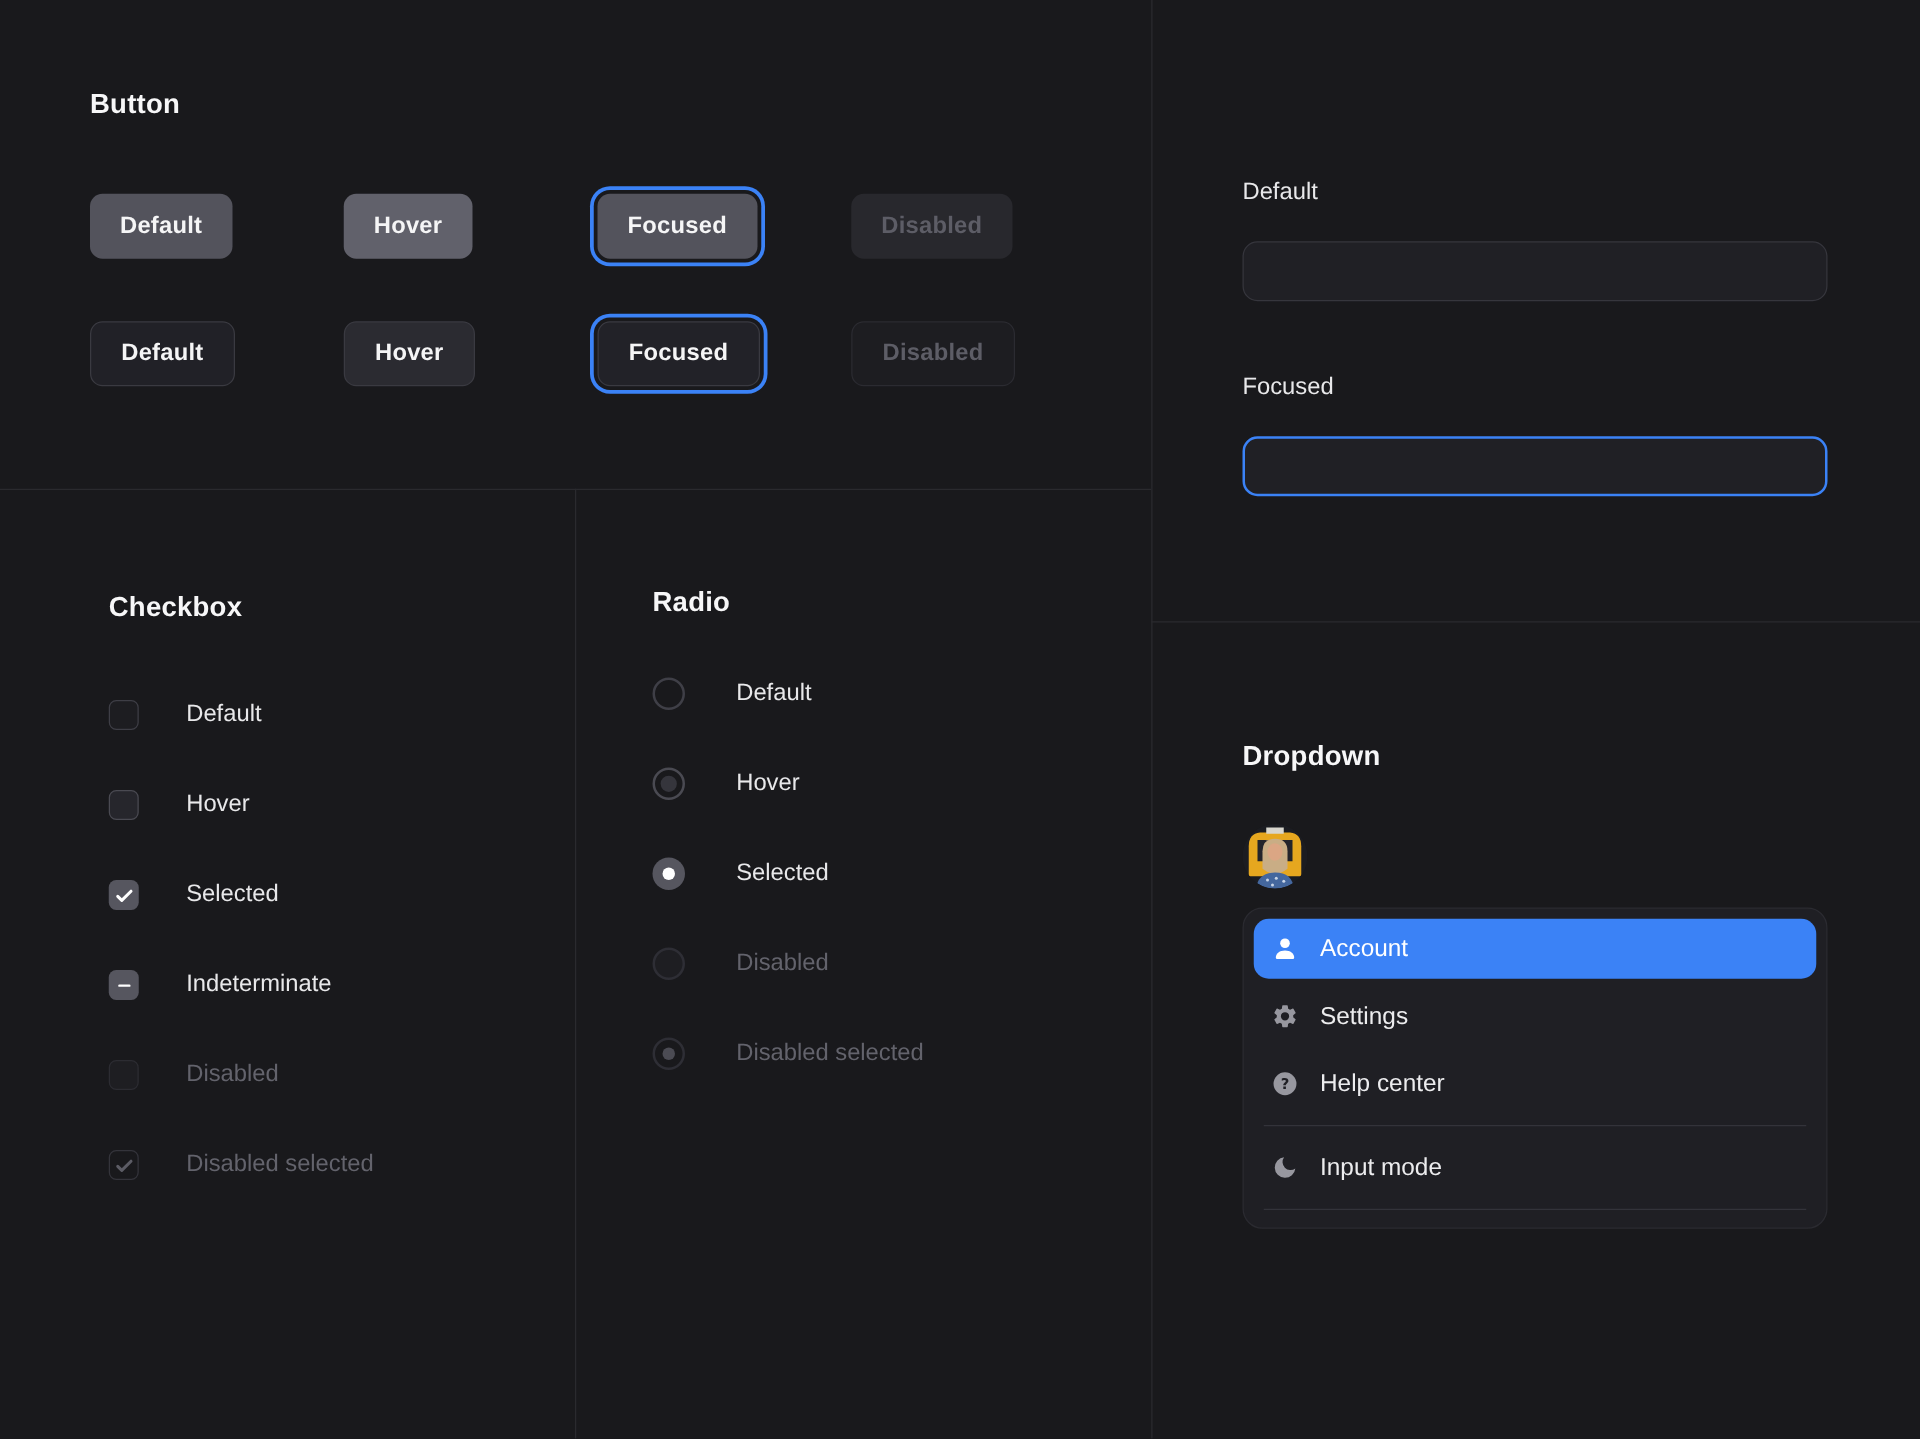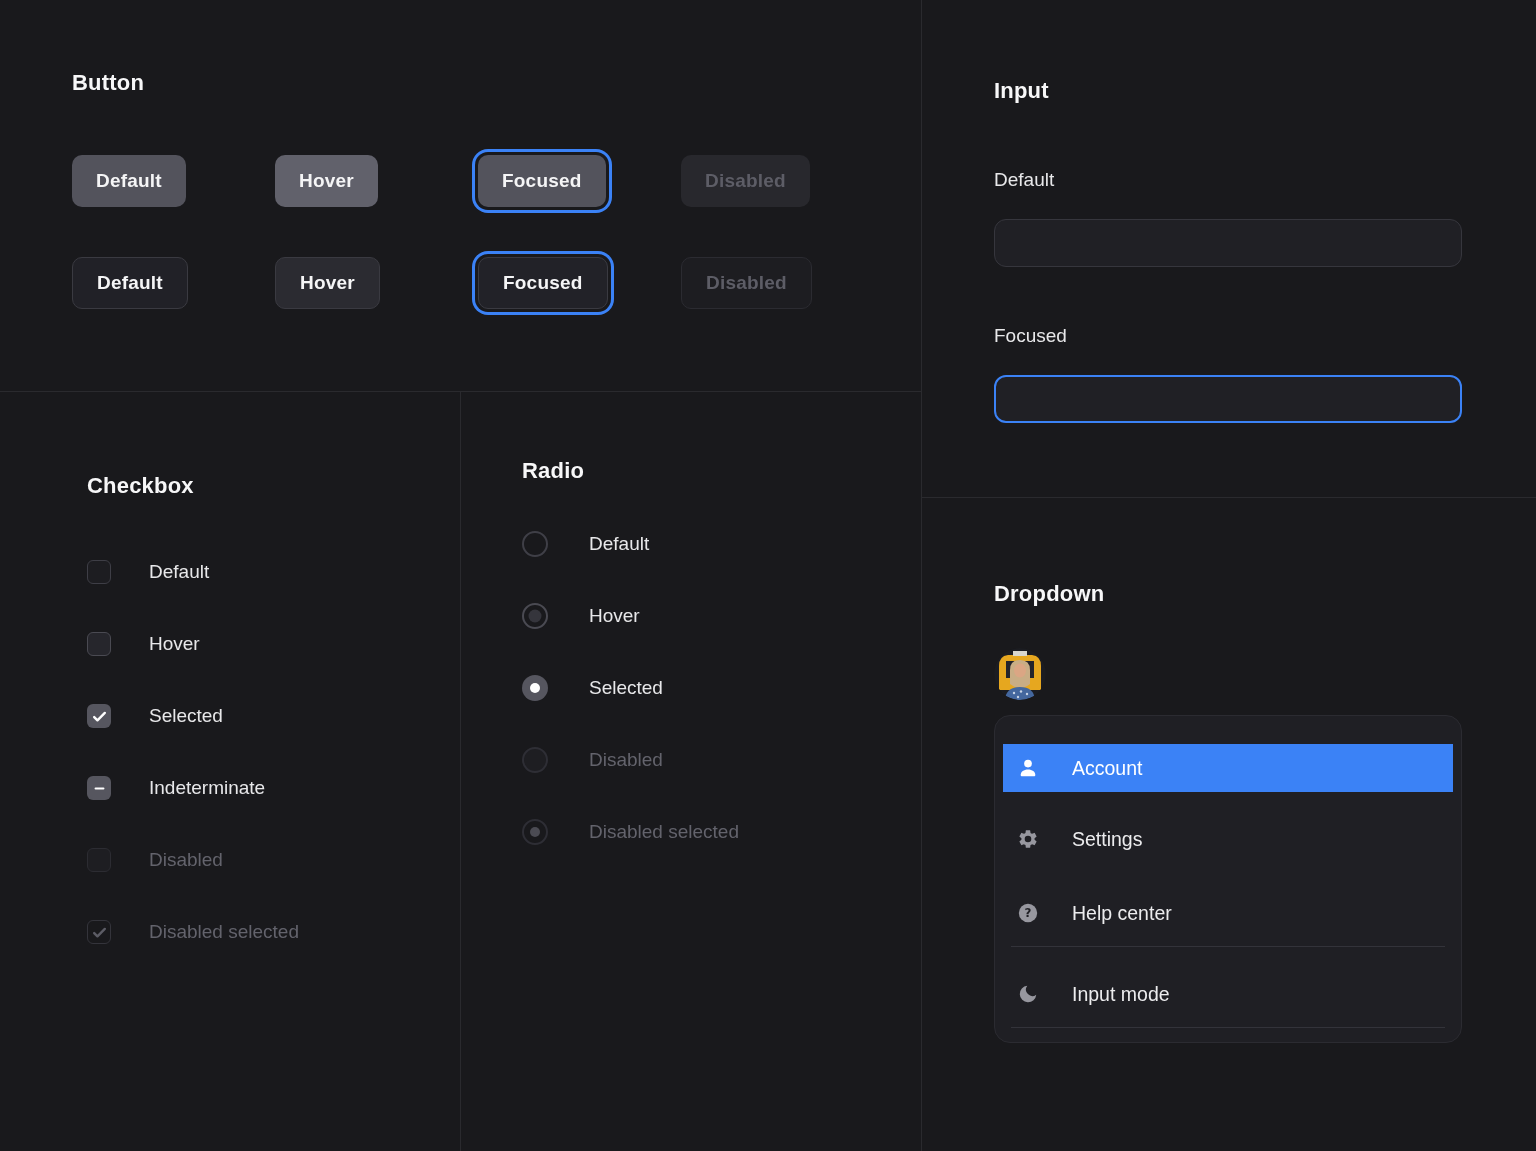--- a/index.html
+++ b/index.html
@@ -48,21 +48,21 @@
   #sec-input{left:921px;top:0;width:615px;height:497px;padding:78px 0 0 73px;}
   .field-label{font-size:19px;line-height:24px;color:var(--label);}
   .field:nth-of-type(1){margin-top:64px;}
   .field:nth-of-type(2){margin-top:57px;}
   .inp{display:block;width:468px;height:48px;margin-top:27px;border-radius:12px;background:#202025;border:1px solid #36363d;
        color:var(--label);font-family:inherit;font-size:18px;padding:0 16px;outline:none;}
   .inp.focused{border:2px solid var(--accent);}
 
   
   #sec-checkbox{left:15px;top:391px;width:460px;height:760px;padding:82px 0 0 72px;}
-  #sec-radio{left:460px;top:376px;width:461px;height:760px;padding:82px 0 0 62px;}
+  #sec-radio{left:460px;top:387px;width:461px;height:760px;padding:82px 0 0 62px;}
   .opt-list{margin-top:61px;}
   #sec-radio .opt-list{margin-top:47px;}
   .opt-row{display:flex;align-items:center;margin-bottom:48px;height:24px;}
   #sec-radio .opt-row{height:26px;margin-bottom:46px;}
   .opt-label{font-size:19px;color:var(--label);margin-left:38px;}
   #sec-radio .opt-label{margin-left:41px;}
   .opt-label.disabled{color:var(--label-disabled);}
 
   .cb{width:24px;height:24px;border-radius:6px;flex:0 0 auto;display:flex;align-items:center;justify-content:center;cursor:pointer;}
   .cb svg{width:17px;height:17px;display:block;}
@@ -78,26 +78,26 @@
   .radio.default{border:2px solid #3f3f47;background:transparent;}
   .radio.hover{border:2px solid #4a4a52;background:transparent;}
   .radio.hover::after{width:13px;height:13px;background:#35353c;}
   .radio.selected{background:#56565f;border:none;}
   .radio.selected::after{width:10px;height:10px;background:#ffffff;}
   .radio.disabled{border:2px solid #2e2e35;background:#1e1e22;cursor:default;}
   .radio.disabled-selected{border:2px solid #2e2e35;background:transparent;cursor:default;}
   .radio.disabled-selected::after{width:10px;height:10px;background:#4b4b53;}
 
   
-  #sec-dropdown{left:921px;top:497px;width:615px;height:514px;padding:84px 0 11px 73px;}
+  #sec-dropdown{left:921px;top:508px;width:615px;height:514px;padding:84px 0 11px 73px;}
   .avatar{display:block;width:52px;height:52px;border-radius:50%;margin-top:41px;cursor:pointer;overflow:hidden;}
   .menu{width:468px;margin-top:15px;background:var(--panel);border:1px solid var(--panel-border);border-radius:16px;
         padding:8px;list-style:none;}
-  .menu-item{height:54px;display:flex;align-items:center;gap:33px;padding:0 14px;border-radius:0;cursor:pointer;
-             font-size:19.5px;color:#ececee;margin-top:20px;}
+  .menu-item{height:54px;display:flex;align-items:center;gap:17px;padding:0 14px;border-radius:12px;cursor:pointer;
+             font-size:19.5px;color:#ececee;}
   .menu-item.active{height:48px;margin-bottom:3px;background:var(--accent);color:#ffffff;}
   .mi-icon{width:22px;height:22px;flex:0 0 auto;color:var(--icon);display:flex;align-items:center;justify-content:center;}
   .menu-item.active .mi-icon{color:#ffffff;}
   .mi-icon svg{width:22px;height:22px;display:block;}
   .menu-divider{height:1px;background:#33333a;margin:6px 8px;border:none;}
 </style>
 </head>
 <body>
 
 <div class="canvas">
@@ -119,21 +119,20 @@
         <div class="btn-row">
           <button class="btn ghost default">Default</button>
           <button class="btn ghost hover">Hover</button>
           <button class="btn ghost focused">Focused</button>
           <button class="btn ghost disabled">Disabled</button>
         </div>
       </div>
   </section>
 
   <section id="sec-input">
-    <h2>Input</h2>
     <div id="input-fields">
         <div class="field">
           <div class="field-label">Default</div>
           <input class="inp default" type="text" value="" style="">
         </div>
         <div class="field">
           <div class="field-label">Focused</div>
           <input class="inp focused" type="text" value="" style="">
         </div>
       </div>

